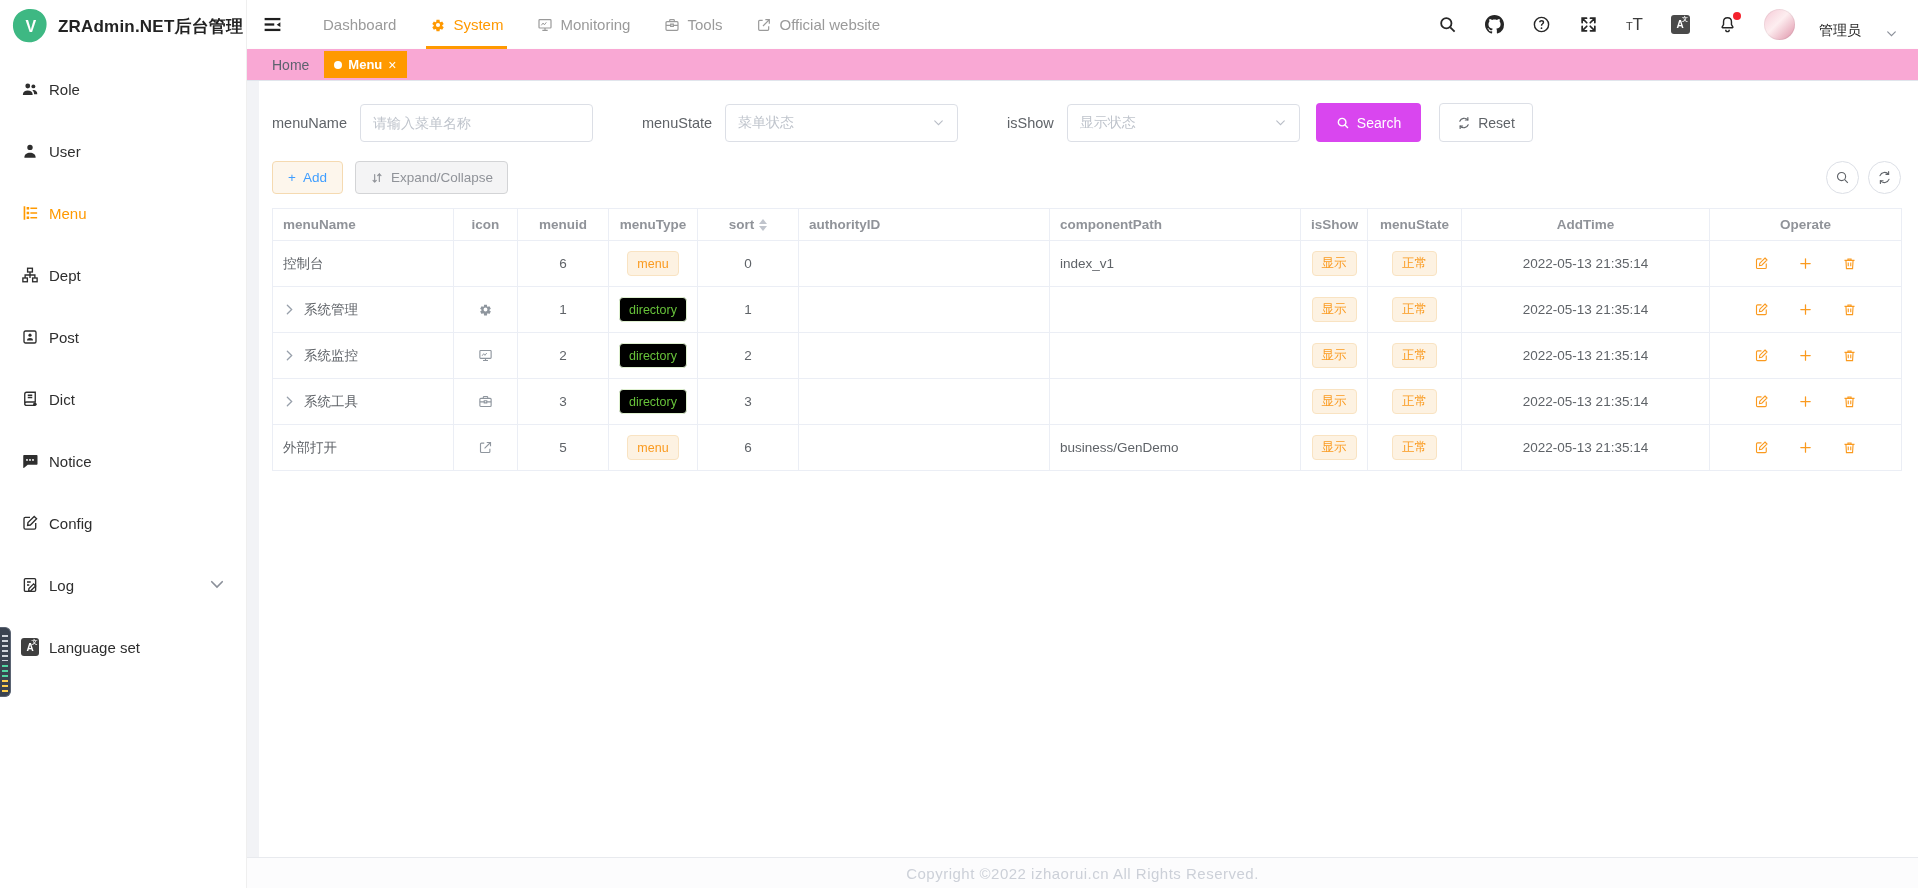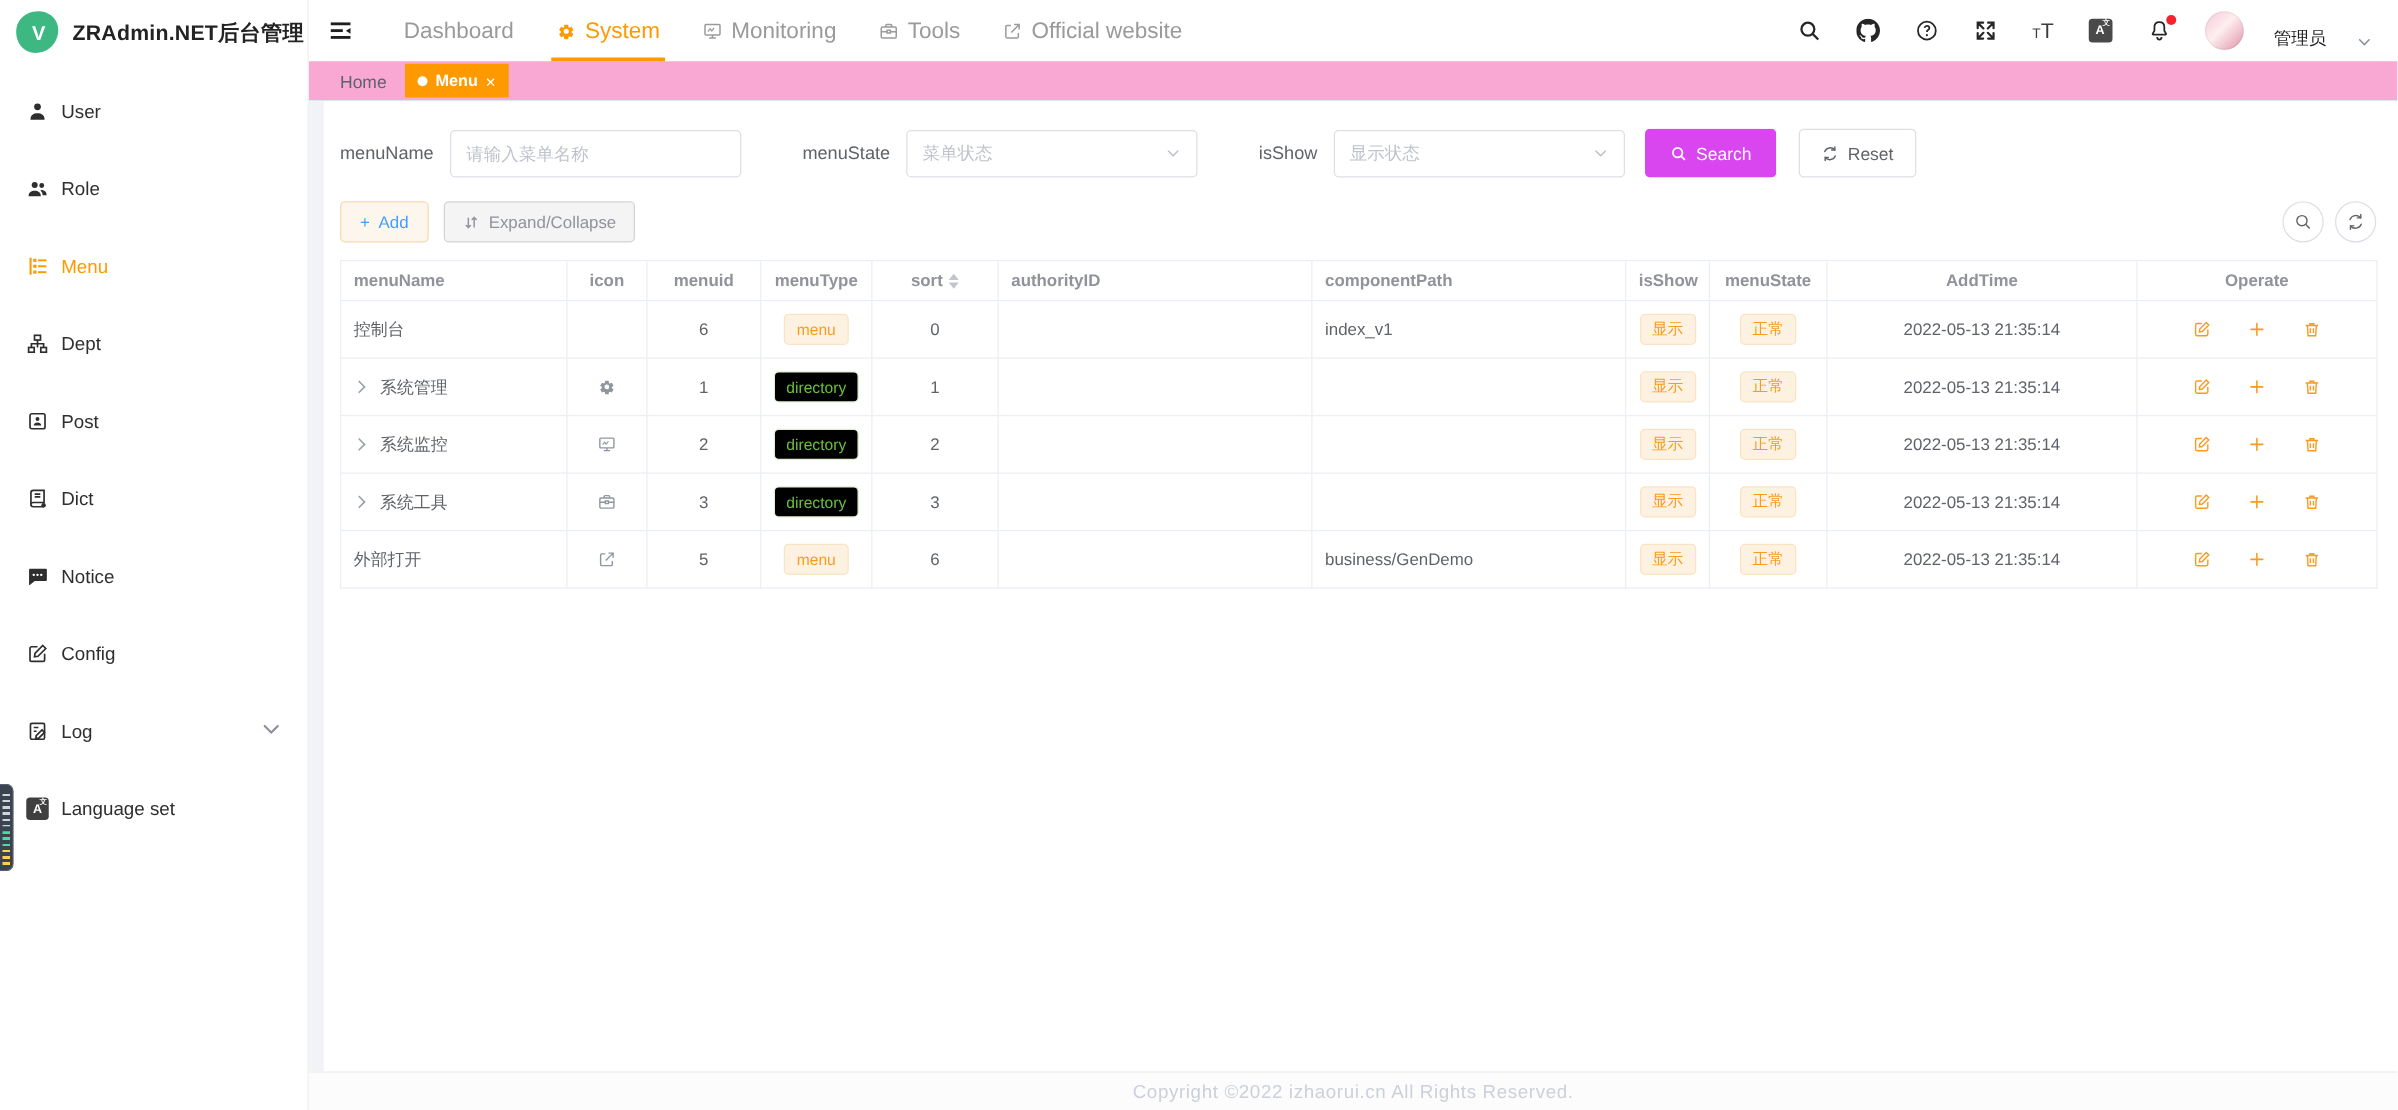--- a/index.html
+++ b/index.html
@@ -30,21 +30,21 @@
       repeating-linear-gradient(180deg, #ffd04d 0 2px, rgba(0,0,0,0) 2px 5px) 2px 52px / 6px 13px no-repeat,
       #3a4350; }
 
   
   .main { flex:1; min-width:0; display:flex; flex-direction:column; position:relative; }
 
   
   .navbar { height:49px; flex:none; display:flex; align-items:center; background:#fff; }
   .hamburger { padding:0 13px 0 15px; color:#1f1f1f; cursor:pointer; display:flex; align-items:center; }
   .nav-tabs { display:flex; height:100%; margin-left:10px; }
-  .nav-tab { position:relative; display:flex; align-items:center; gap:7px; padding:0 17px; font-size:18px; color:#9a9a9a; cursor:pointer; }
+  .nav-tab { position:relative; display:flex; align-items:center; gap:7px; padding:0 17px; font-size:15px; color:#9a9a9a; cursor:pointer; }
   .nav-tab svg { width:16px; height:16px; }
   .nav-tab.active { color:#ff9900; }
   .nav-tab.active::after { content:""; position:absolute; left:13px; right:13px; bottom:0; height:3px; background:#ff9900; }
   .nav-right { margin-left:auto; display:flex; align-items:center; gap:27px; padding-right:20px; color:#262626; }
   .nav-ic { width:20px; height:20px; display:flex; align-items:center; justify-content:center; cursor:pointer; position:relative; }
   .nav-ic svg { width:19px; height:19px; }
   .tt-icon { font-weight:normal; color:#3c3c3c; cursor:pointer; line-height:1; }
   .tt-icon .t-sm { font-size:11px; } .tt-icon .t-lg { font-size:17px; }
   .badge-dot::after { content:""; position:absolute; top:-3px; right:-4px; width:8px; height:8px; border-radius:50%; background:#f5222d; }
   .user-chip { display:flex; align-items:flex-end; gap:24px; cursor:pointer; }
@@ -116,33 +116,33 @@
     <div class="logo-row">
       <svg class="logo-blob" viewBox="0 0 36 36">
         <path d="M18 1C28 1 35 8 35 16c0 9-7 17-16 18C10 35 1 29 1 18 1 8 8 1 18 1Z" fill="#3eb883" transform="rotate(-12 18 18)"></path>
         <text x="13.5" y="24" font-size="16" font-weight="bold" fill="#fff" font-family="Liberation Sans, sans-serif">V</text>
       </svg>
       <span class="app-title">ZRAdmin.NET后台管理</span>
     </div>
     <nav class="side-nav">
       <div class="side-item">
         <svg viewBox="0 0 24 24" fill="currentColor">
-            <circle cx="12" cy="7.2" r="3.6"></circle>
-            <path d="M4.5 20.5c0-4.2 3.4-6.3 7.5-6.3s7.5 2.1 7.5 6.3v.5h-15Z"></path>
-          </svg>
-        <span>User</span>
-      </div>
-      <div class="side-item">
-        <svg viewBox="0 0 24 24" fill="currentColor">
             <circle cx="9" cy="8" r="3.2"></circle>
             <path d="M2.5 19.5c0-3.6 2.9-5.4 6.5-5.4s6.5 1.8 6.5 5.4v.5h-13Z"></path>
             <circle cx="16.5" cy="8.5" r="2.6"></circle>
             <path d="M16.8 13.4c2.9.3 4.9 2 4.9 5.1v.5h-4.2c0-2.3-.9-4-2.4-5.2.5-.3 1.1-.4 1.7-.4Z"></path>
           </svg>
         <span>Role</span>
+      </div>
+      <div class="side-item">
+        <svg viewBox="0 0 24 24" fill="currentColor">
+            <circle cx="12" cy="7.2" r="3.6"></circle>
+            <path d="M4.5 20.5c0-4.2 3.4-6.3 7.5-6.3s7.5 2.1 7.5 6.3v.5h-15Z"></path>
+          </svg>
+        <span>User</span>
       </div>
       <div class="side-item active">
         <svg viewBox="0 0 24 24" fill="currentColor">
             <path d="M3.5 3h2.2v18H3.5z"></path>
             <rect x="7.5" y="4" width="3.4" height="3.4"></rect>
             <rect x="12.5" y="4.7" width="9" height="2"></rect>
             <rect x="7.5" y="10.3" width="3.4" height="3.4"></rect>
             <rect x="12.5" y="11" width="9" height="2"></rect>
             <rect x="7.5" y="16.6" width="3.4" height="3.4"></rect>
             <rect x="12.5" y="17.3" width="9" height="2"></rect>

